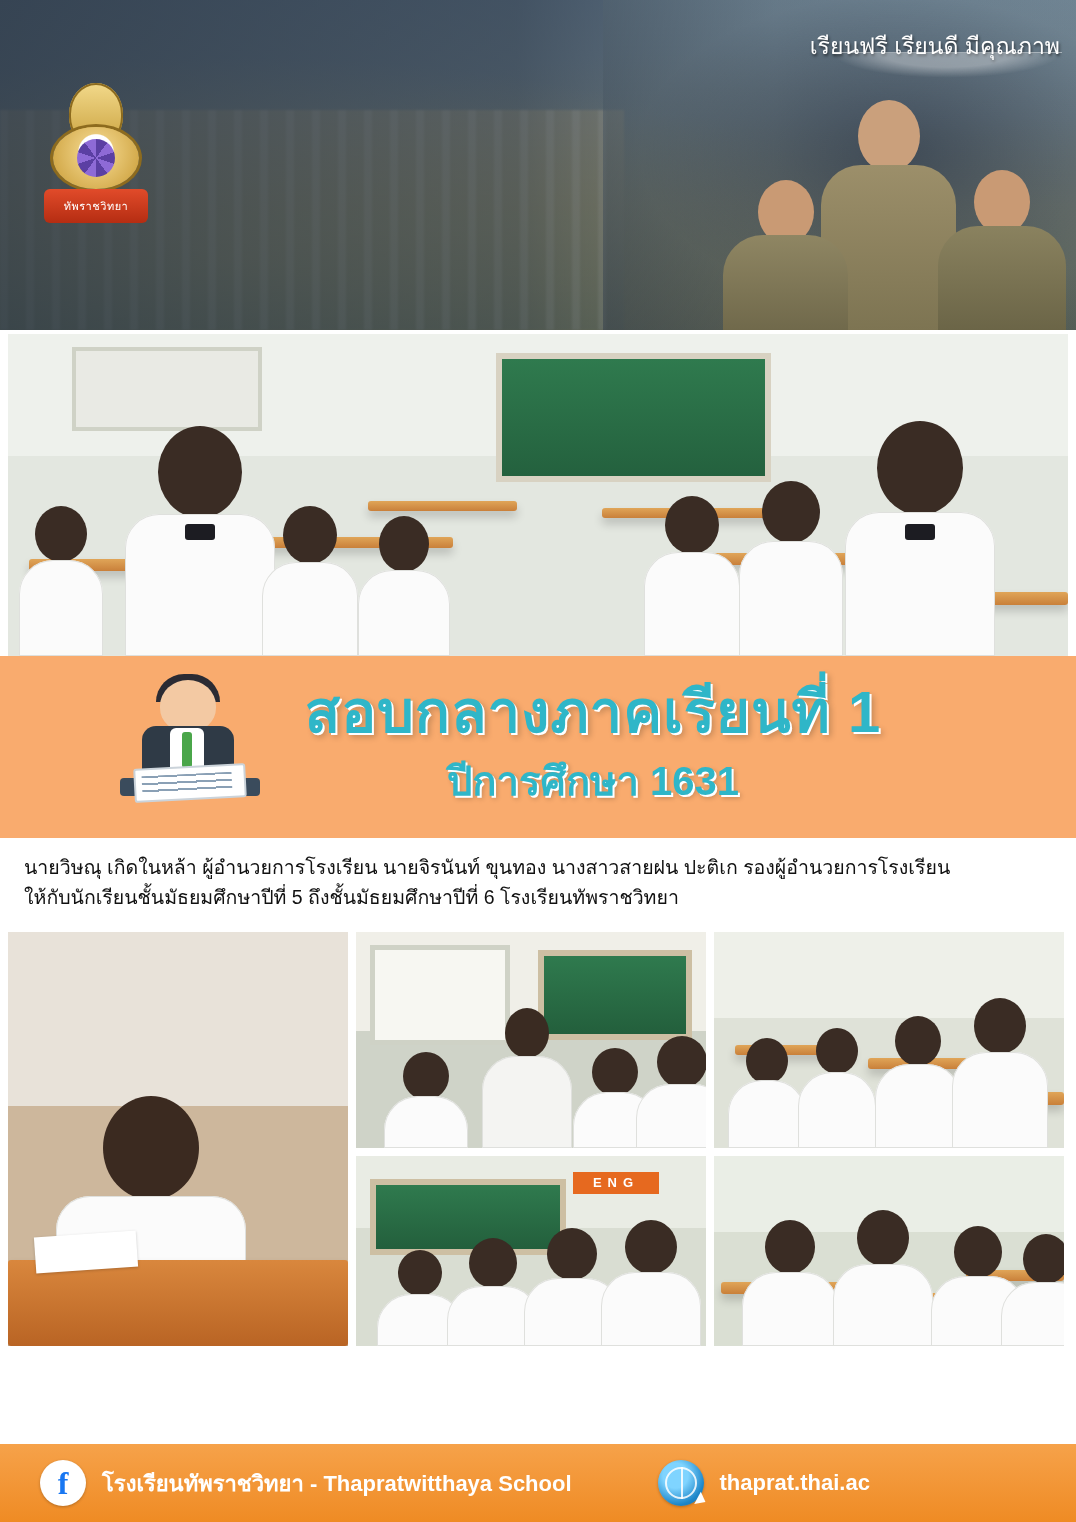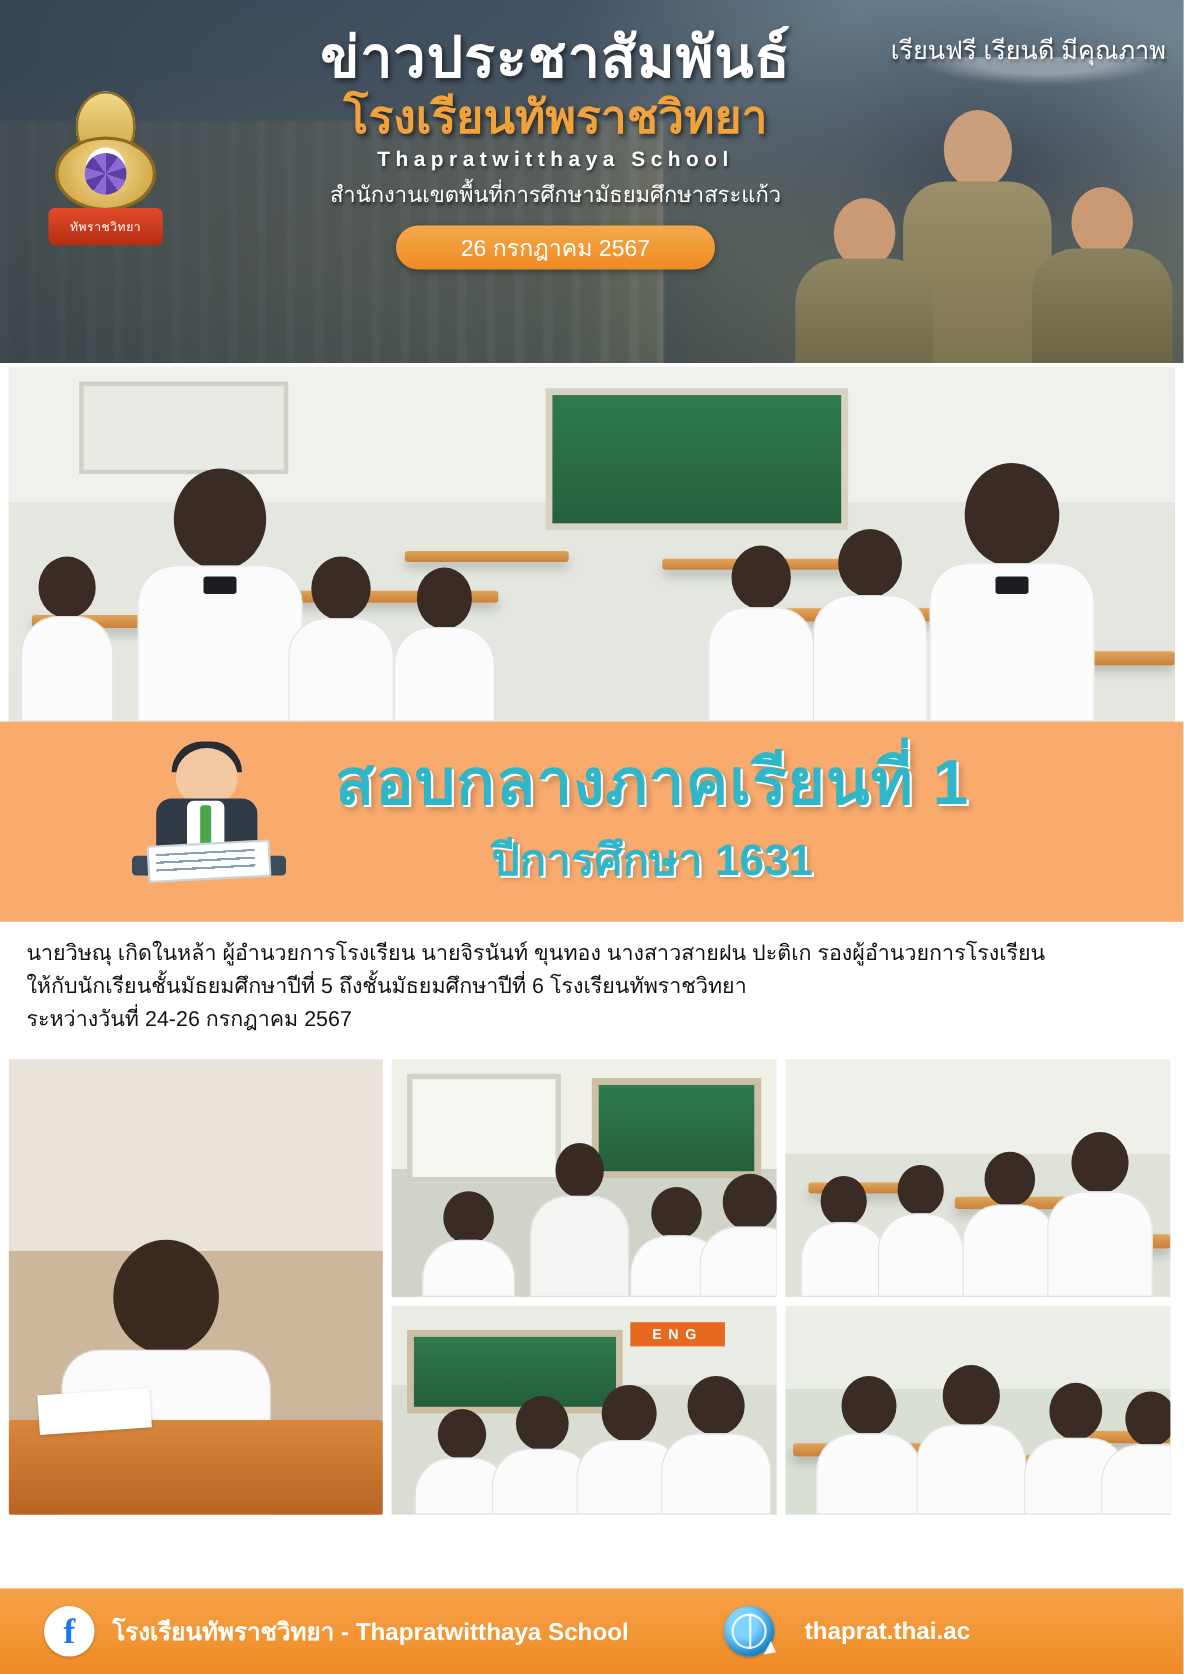--- a/index.html
+++ b/index.html
@@ -220,21 +220,21 @@
     padding:0 40px;
   }
   .fb-wrap{ display:flex; align-items:center; gap:16px; }
   .fb-icon{
     width:46px;height:46px;border-radius:50%;background:#ffffff;
     display:flex;align-items:center;justify-content:center;
     color:#1877f2;font-size:32px;font-weight:bold;font-family:"Liberation Serif", serif;
     box-shadow:0 1px 3px rgba(0,0,0,.25);
   }
   .footer-label{ color:#ffffff; font-size:22px; font-weight:bold; }
-  .web-wrap{ display:flex; align-items:center; gap:28px; margin-left:86px; }
+  .web-wrap{ display:flex; align-items:center; gap:16px; margin-left:86px; }
   .globe{
     width:46px;height:46px;border-radius:50%;
     background:radial-gradient(circle at 38% 34%, #7fd4ff 0 30%, #1d86c9 70%, #0f6ca8 100%);
     position:relative; box-shadow:0 1px 3px rgba(0,0,0,.25);
   }
   .globe::before{content:"";position:absolute;inset:7px;border:2px solid rgba(255,255,255,.85);border-radius:50%;}
   .globe::after{content:"";position:absolute;left:50%;top:7px;bottom:7px;width:2px;background:rgba(255,255,255,.85);}
   .cursor{
     position:absolute; right:-2px; bottom:-1px; width:0;height:0;
     border-left:9px solid #fff; border-bottom:7px solid transparent; border-top:7px solid transparent;
@@ -267,27 +267,20 @@
   <div class="crest">
     <div class="crest-inner">
       <div class="crest-top"></div>
       <div class="crest-mid">
         <div class="knot"></div>
       </div>
       <div class="crest-ribbon">ทัพราชวิทยา</div>
     </div>
   </div>
 
-  <div class="header-text">
-    <div class="h-line1">ข่าวประชาสัมพันธ์</div>
-    <div class="h-line2">โรงเรียนทัพราชวิทยา</div>
-    <div class="h-line3">Thapratwitthaya School</div>
-    <div class="h-line4">สำนักงานเขตพื้นที่การศึกษามัธยมศึกษาสระแก้ว</div>
-    <div class="date-pill">26 กรกฎาคม 2567</div>
-  </div>
 </div>
 
 <div class="hero">
   <div class="classroom">
     <div class="board2"></div>
     <div class="board"></div>
 
     <div class="desk" style="left:2%;top:70%;width:20%;height:12px;"></div>
     <div class="desk" style="left:24%;top:63%;width:18%;height:11px;"></div>
     <div class="desk" style="left:34%;top:52%;width:14%;height:10px;"></div>
@@ -343,21 +336,20 @@
   </div>
   <div class="banner-text">
     <div class="banner-l1">สอบกลางภาคเรียนที่ 1</div>
     <div class="banner-l2">ปีการศึกษา 1631</div>
   </div>
 </div>
 
 <div class="body-text">
   <p>นายวิษณุ เกิดในหล้า ผู้อำนวยการโรงเรียน นายจิรนันท์ ขุนทอง นางสาวสายฝน ปะติเก รองผู้อำนวยการโรงเรียน</p>
   <p>ให้กับนักเรียนชั้นมัธยมศึกษาปีที่ 5 ถึงชั้นมัธยมศึกษาปีที่ 6 โรงเรียนทัพราชวิทยา</p>
-  <p>ระหว่างวันที่ 24-26 กรกฎาคม 2567</p>
 </div>
 
 <div class="grid">
 
   <div class="cell tall ph-a">
     <div class="pupil" style="left:14%;width:190px;height:250px;">
       <div class="p-head" style="width:96px;height:104px;background:#3b2a20;"></div>
       <div class="p-body" style="height:150px;"></div>
     </div>
     <div class="desk" style="left:0;bottom:0;width:100%;height:86px;background:linear-gradient(180deg,#d9873d,#b96424);"></div>

